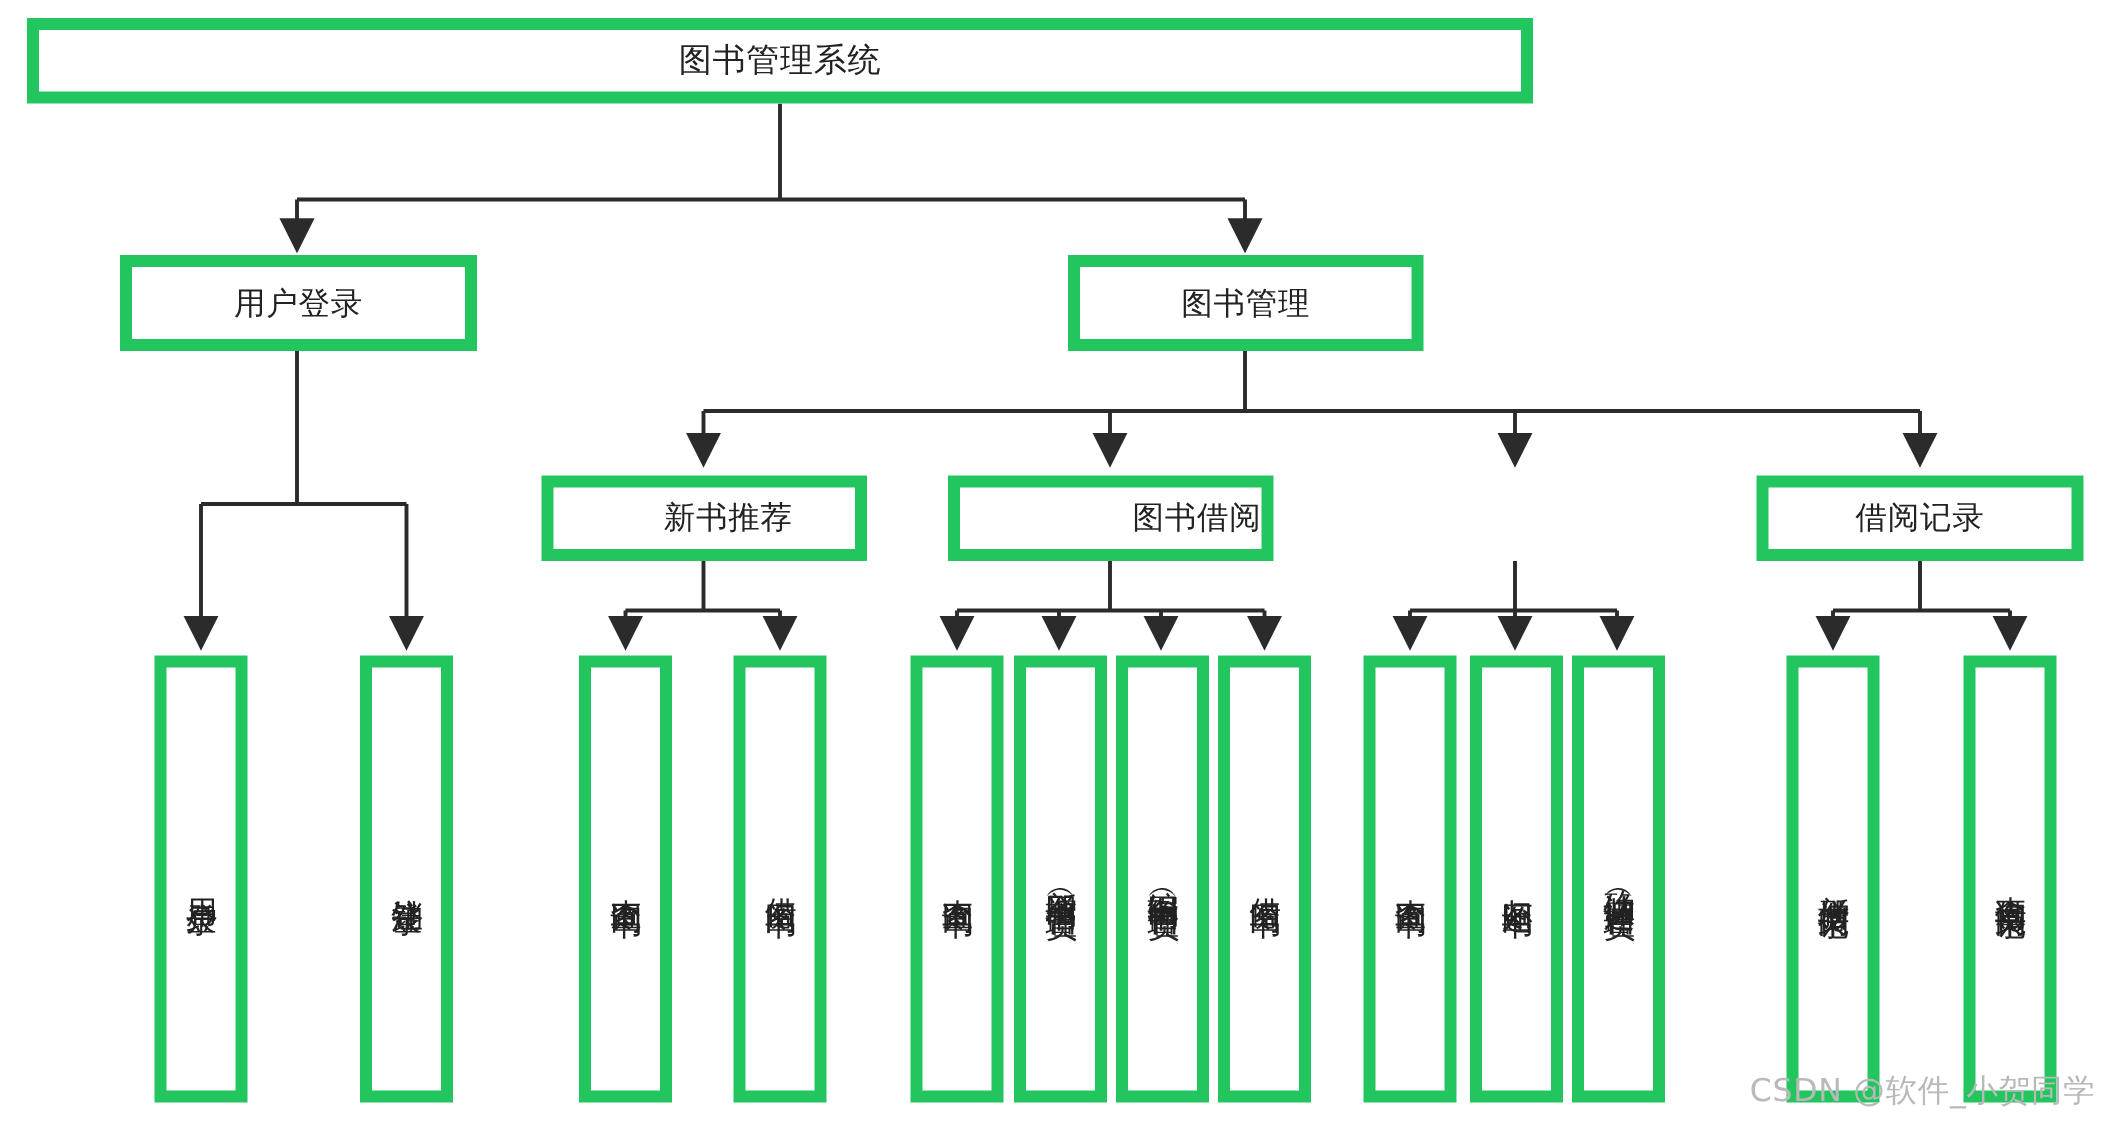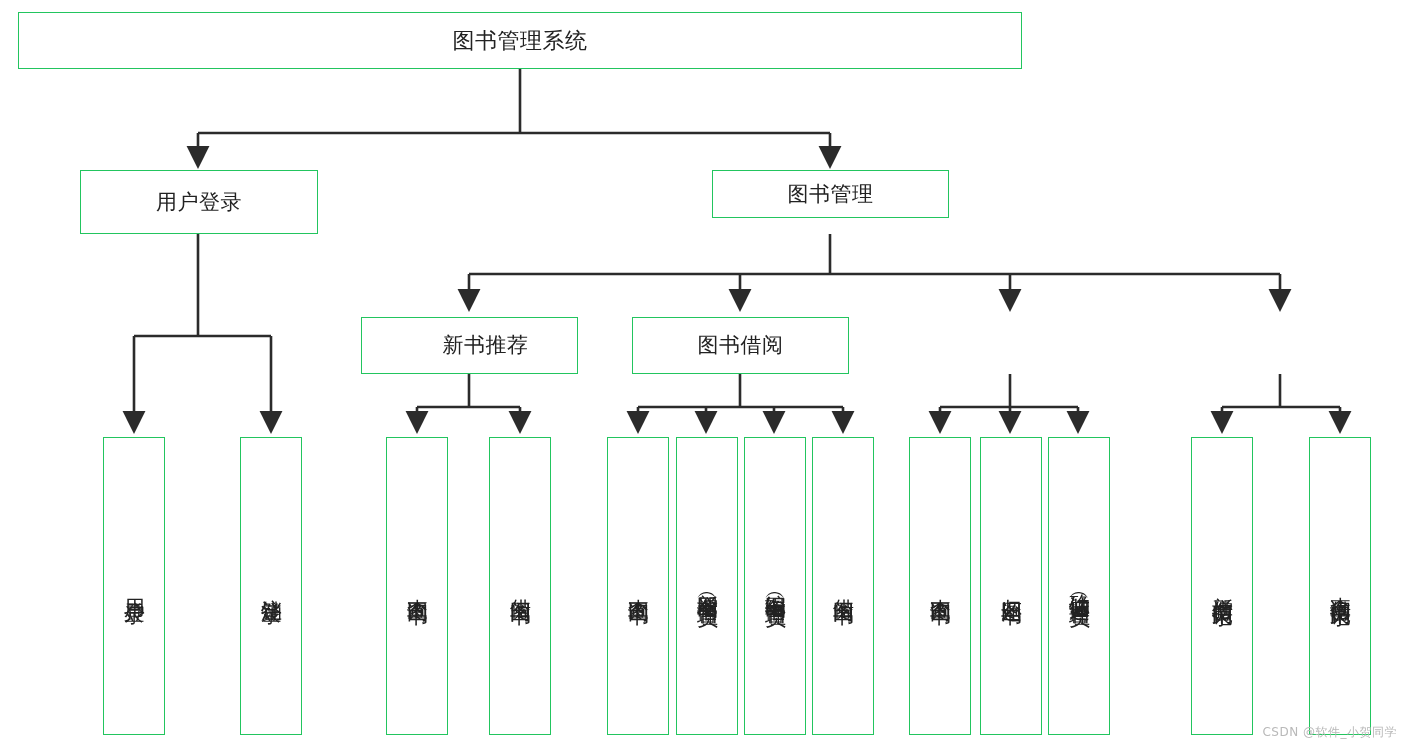--- a/index.html
+++ b/index.html
@@ -23,21 +23,21 @@
     left: 0;
     top: 0;
     width: 1405px;
     height: 747px;
     pointer-events: none;
   }
   .node {
     position: absolute;
     box-sizing: border-box;
     background: #ffffff;
-    border: 1px solid #22c55e;
+    border: 8px solid #22c55e;
     display: flex;
     align-items: center;
     justify-content: center;
     color: #222222;
     z-index: 2;
   }
   .node-label {
     display: block;
     text-align: center;
     line-height: 1.18;
@@ -62,21 +62,21 @@
     text-orientation: upright;
     font-size: 21px;
     line-height: 1.1;
     letter-spacing: 2px;
     white-space: nowrap;
   }
   .watermark {
     position: absolute;
     right: 8px;
     bottom: 6px;
-    font-size: 12px;
+    font-size: 21px;
     color: #b9b9b9;
     z-index: 5;
     white-space: nowrap;
     letter-spacing: 0.5px;
   }
 </style>
 </head>
 <body>
 
 <div id="diagram-canvas">
@@ -132,33 +132,36 @@
   </svg>
 
   <div class="node horiz root" style="left:18px; top:12px; width:1004px; height:57px;">
     <span class="node-label">图书管理系统</span>
   </div>
 
   <div class="node horiz" style="left:80px; top:170px; width:238px; height:64px;">
     <span class="node-label">用户登录</span>
   </div>
 
-  <div class="node horiz" style="left:712px; top:170px; width:237px; height:48px;">
+  <div class="node horiz" style="left:712px; top:170px; width:237px; height:64px;">
     <span class="node-label">图书管理</span>
   </div>
 
   <div class="node horiz" style="left:361px; top:317px; width:217px; height:57px;padding-left:32px;">
     <span class="node-label">新书推荐</span>
   </div>
 
-  <div class="node horiz" style="left:632px; top:317px; width:217px; height:57px;">
+  <div class="node horiz" style="left:632px; top:317px; width:217px; height:57px;justify-content:flex-end;">
     <span class="node-label">图书借阅</span>
   </div>
 
 
+  <div class="node horiz" style="left:1171px; top:317px; width:218px; height:57px;">
+    <span class="node-label">借阅记录</span>
+  </div>
 
   <div class="node vert" style="left:103px; top:437px; width:62px; height:298px;">
     <span class="node-label">用户登录</span>
   </div>
 
   <div class="node vert" style="left:240px; top:437px; width:62px; height:298px;">
     <span class="node-label">注销登录</span>
   </div>
 
   <div class="node vert" style="left:386px; top:437px; width:62px; height:298px;">

